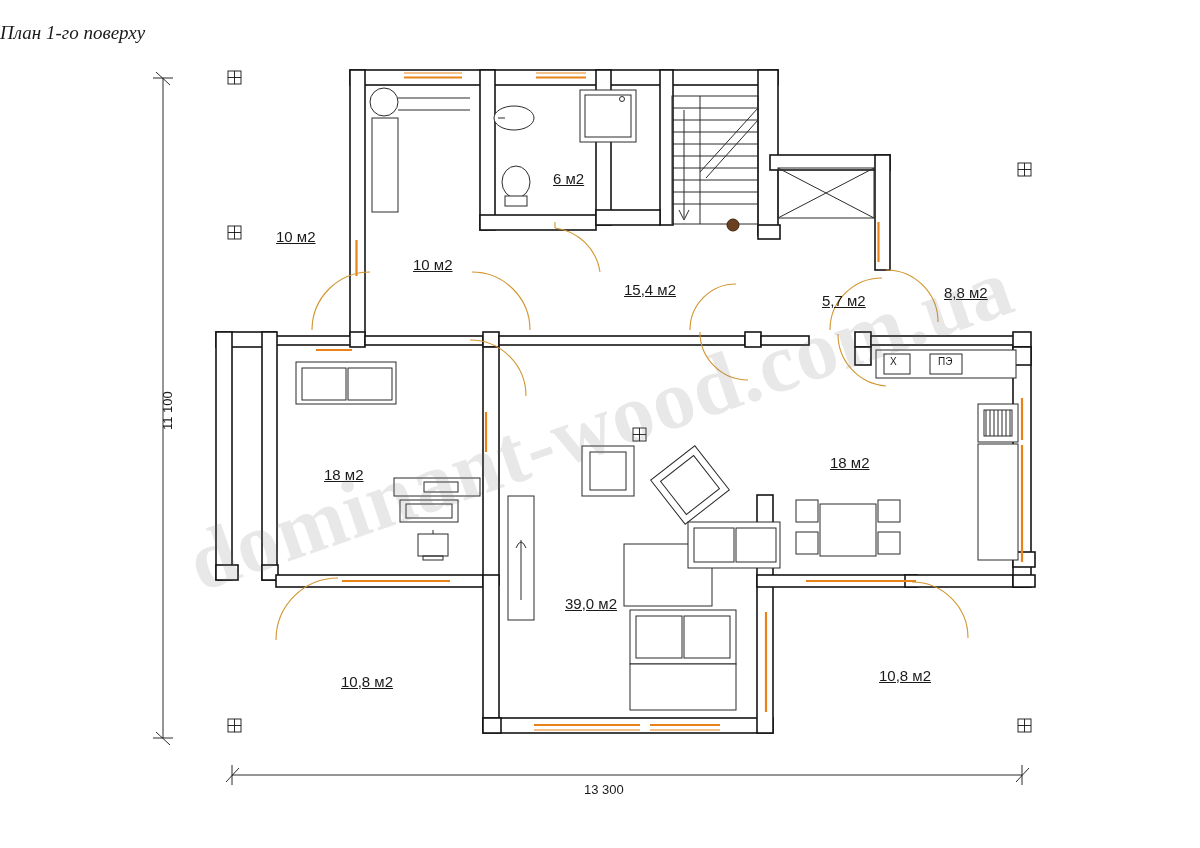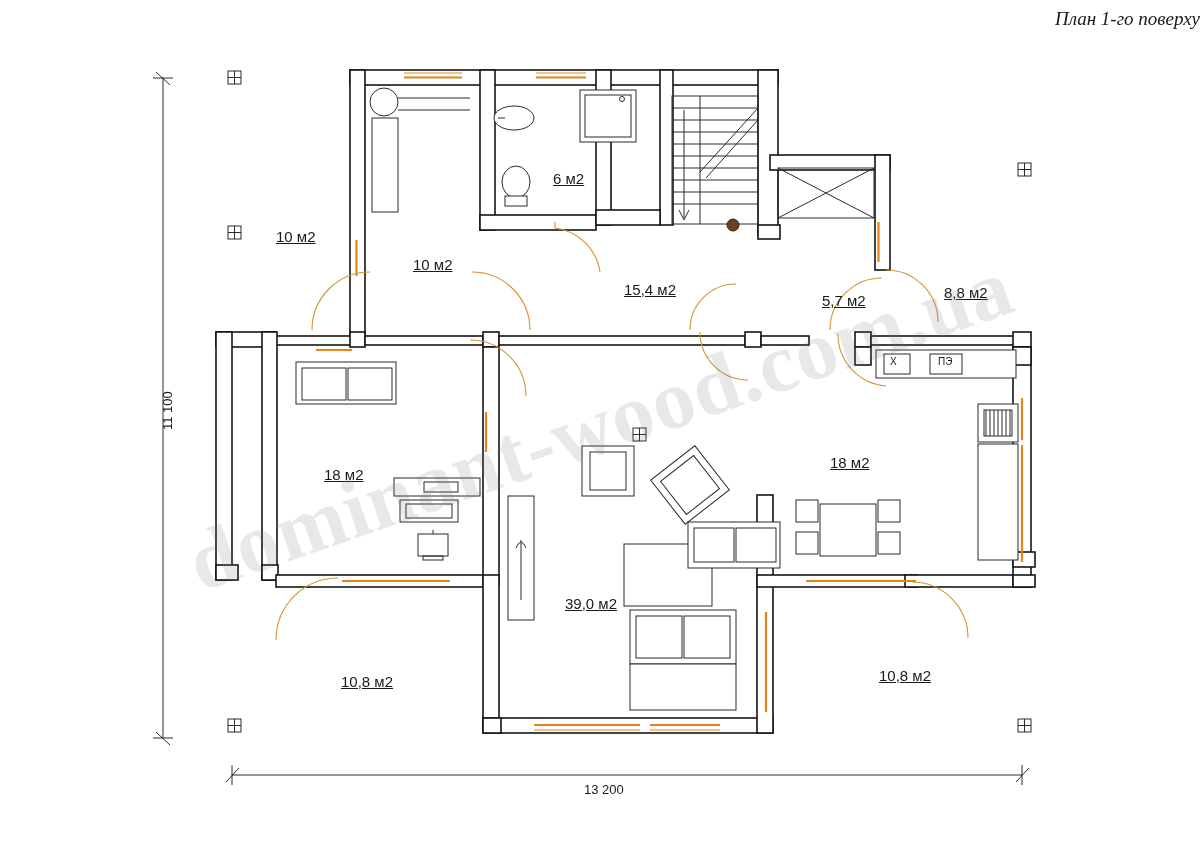--- a/index.html
+++ b/index.html
@@ -1,21 +1,21 @@
 <!DOCTYPE html>
 <html><head>
 <meta charset="utf-8">
 <style>
   html,body{margin:0;padding:0;background:#ffffff;}
   body{width:1200px;height:848px;position:relative;overflow:hidden;
        font-family:"Liberation Sans", sans-serif;color:#111;}
   #plan{position:absolute;left:0;top:0;width:1200px;height:848px;}
 
   .title{
-    position:absolute;left:0;top:8px;width:1200px;text-align:right;
+    position:absolute;left:0;top:22px;width:1200px;text-align:left;
     font-family:"Liberation Serif", serif;font-style:italic;font-size:19px;color:#1a1a1a;
   }
   .lbl{
     position:absolute;font-size:15px;color:#1a1a1a;white-space:nowrap;
     font-family:"Liberation Sans", sans-serif;
     text-decoration:underline;
   }
   .dim{
     position:absolute;font-size:13px;color:#1a1a1a;white-space:nowrap;
   }
@@ -321,19 +321,19 @@
   <div class="lbl" style="left:324px;top:466px;">18 м2</div>
   <div class="lbl" style="left:830px;top:454px;">18 м2</div>
   <div class="lbl" style="left:565px;top:595px;">39,0 м2</div>
   <div class="lbl" style="left:341px;top:673px;">10,8 м2</div>
   <div class="lbl" style="left:879px;top:667px;">10,8 м2</div>
 
   <div class="appl" style="left:890px;top:356px;">Х</div>
   <div class="appl" style="left:938px;top:356px;">ПЭ</div>
 
   <div class="dim vert" style="left:160px;top:430px;">11 100</div>
-  <div class="dim" style="left:584px;top:782px;">13 200</div>
+  <div class="dim" style="left:584px;top:782px;">13 300</div>
 
   <div class="wm">
     <span>dominant-wood.com.ua</span>
   </div>
 
 </div>
 
 </body></html>

